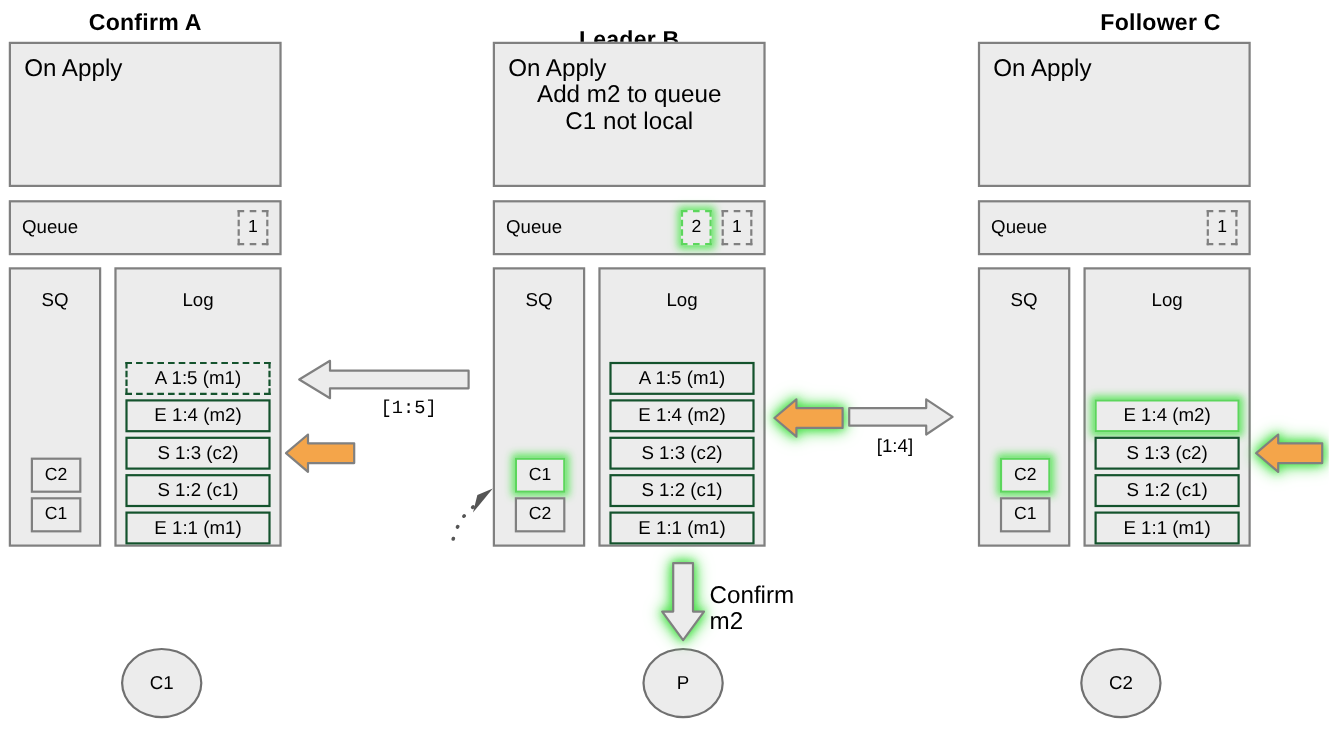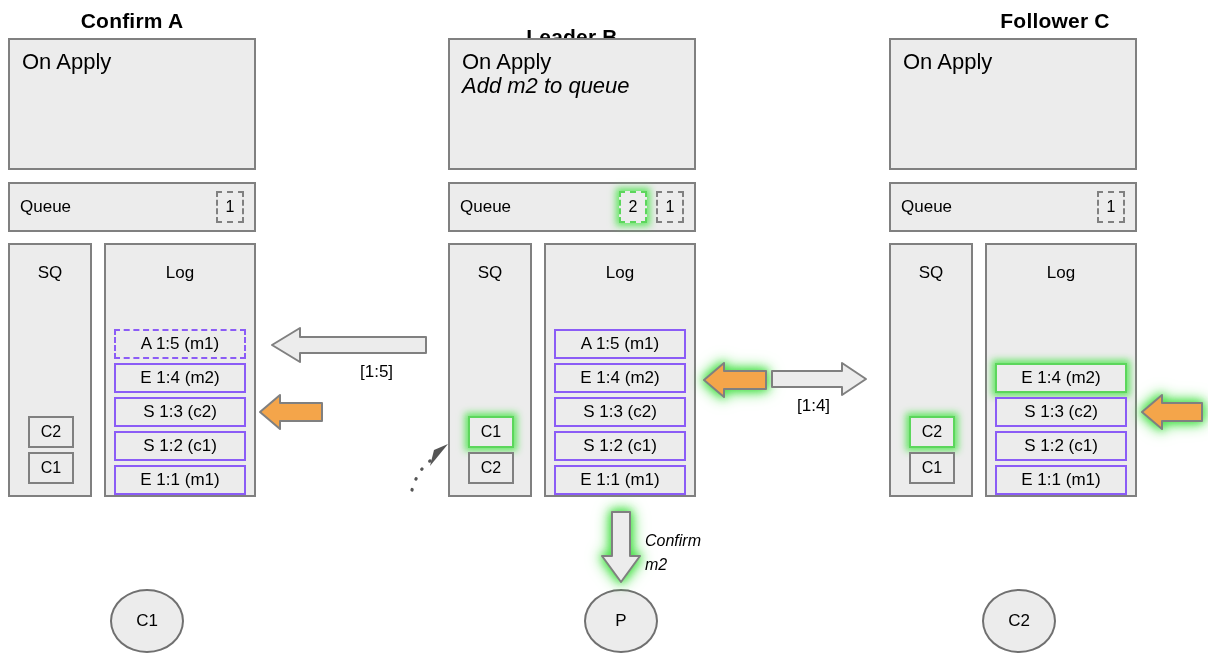--- a/index.html
+++ b/index.html
@@ -17,21 +17,21 @@
   }
 
   
   .panel{
     background:#ececec;border:2px solid #808080;box-sizing:border-box;
   }
 
   .onapply{
     padding:10px 12px 0 12px;font-size:22px;line-height:24px;
   }
-  .onapply .it{font-style:italic;}
+  .onapply .it{text-align:center;}
 
   .queue{
     display:flex;align-items:center;padding:0 10px;font-size:17px;
   }
   .queue .qlabel{flex:0 0 auto;}
   .queue .qslots{margin-left:auto;display:flex;align-items:center;gap:9px;}
 
   .qbox{
     width:28px;height:32px;border:2px dashed #808080;background:#ececec;
     display:flex;align-items:center;justify-content:center;
@@ -46,33 +46,33 @@
     display:flex;align-items:center;justify-content:center;
     font-size:16px;
   }
 
   .glow{
     border-color:#5cd65c !important;
     box-shadow:0 0 7px 3px rgba(92,230,92,.95);
   }
 
   .entry{
-    border:2px solid #8b5cf6;background:#ececec;box-sizing:border-box;
+    border:2px solid #14532d;background:#ececec;box-sizing:border-box;
     display:flex;align-items:center;justify-content:center;
     font-size:17px;white-space:nowrap;
   }
   .entry.dashed{border-style:dashed;}
 
   .ellipse{
     border:2px solid #707070;background:#ececec;border-radius:50%;
     display:flex;align-items:center;justify-content:center;font-size:17px;
   }
 
   .lbl{font-size:17px;}
-  .confirm{font-size:16px;line-height:24px;font-style:italic;}
+  .confirm{font-size:22px;line-height:24px;}
 
   svg.arrow{position:absolute;overflow:visible;}
   .glowfilter{filter:drop-shadow(0 0 4px #4ee24e) drop-shadow(0 0 7px #4ee24e);}
 </style>
 </head>
 <body>
 
 <div class="abs col-title" style="left:8px;top:8px;width:248px;">Confirm A</div>
 <div class="abs col-title" style="left:448px;top:24px;width:248px;">Leader B</div>
 <div class="abs col-title" style="left:931px;top:8px;width:248px;">Follower C</div>
@@ -101,20 +101,21 @@
   <div class="abs entry" style="left:8px;top:152px;width:132px;height:30px;">S 1:3 (c2)</div>
   <div class="abs entry" style="left:8px;top:186px;width:132px;height:30px;">S 1:2 (c1)</div>
   <div class="abs entry" style="left:8px;top:220px;width:132px;height:30px;">E 1:1 (m1)</div>
 </div>
 
 <div class="abs ellipse" style="left:110px;top:589px;width:74px;height:64px;">C1</div>
 
 <div class="abs panel onapply" style="left:448px;top:38px;width:248px;height:132px;">
   <div>On Apply</div>
   <div class="it">Add m2 to queue</div>
+  <div class="it">C1 not local</div>
 </div>
 
 <div class="abs panel queue" style="left:448px;top:182px;width:248px;height:50px;">
   <span class="qlabel">Queue</span>
   <span class="qslots">
     <span class="qbox glow">2</span>
     <span class="qbox">1</span>
   </span>
 </div>
 
@@ -158,21 +159,21 @@
   <div class="abs entry" style="left:8px;top:152px;width:132px;height:30px;">S 1:3 (c2)</div>
   <div class="abs entry" style="left:8px;top:186px;width:132px;height:30px;">S 1:2 (c1)</div>
   <div class="abs entry" style="left:8px;top:220px;width:132px;height:30px;">E 1:1 (m1)</div>
 </div>
 
 <div class="abs ellipse" style="left:982px;top:589px;width:74px;height:64px;">C2</div>
 
 <svg class="arrow" style="left:270px;top:328px;" width="156" height="34" viewBox="0 0 156 34">
   <path d="M 156 9 L 30 9 L 30 0 L 2 17 L 30 34 L 30 25 L 156 25 Z" fill="#ececec" stroke="#808080" stroke-width="2" stroke-linejoin="round"></path>
 </svg>
-<div class="abs lbl" style="left:360px;top:362px;width:70px;">[1:5]</div>
+<div class="abs lbl" style="left:346px;top:362px;width:70px;font-family:Liberation Mono, monospace;">[1:5]</div>
 
 <svg class="arrow" style="left:258px;top:395px;" width="64" height="34" viewBox="0 0 64 34">
   <path d="M 64 8 L 22 8 L 22 0 L 2 17 L 22 34 L 22 26 L 64 26 Z" fill="#f4a54a" stroke="#808080" stroke-width="2" stroke-linejoin="round"></path>
 </svg>
 
 <svg class="arrow" style="left:404px;top:424px;" width="52" height="68" viewBox="0 0 52 68">
   <path d="M 8 66 C 12 52 18 42 30 34" fill="none" stroke="#555555" stroke-width="3.2" stroke-linecap="round" stroke-dasharray="0.5 11"></path>
   <path d="M 44 20 L 26 42 L 30 26 Z" fill="#555555"></path>
 </svg>
 

